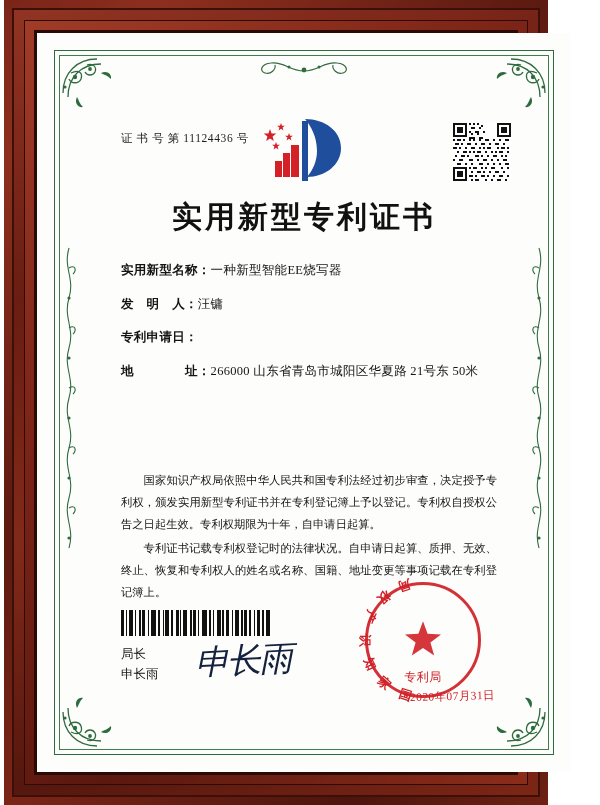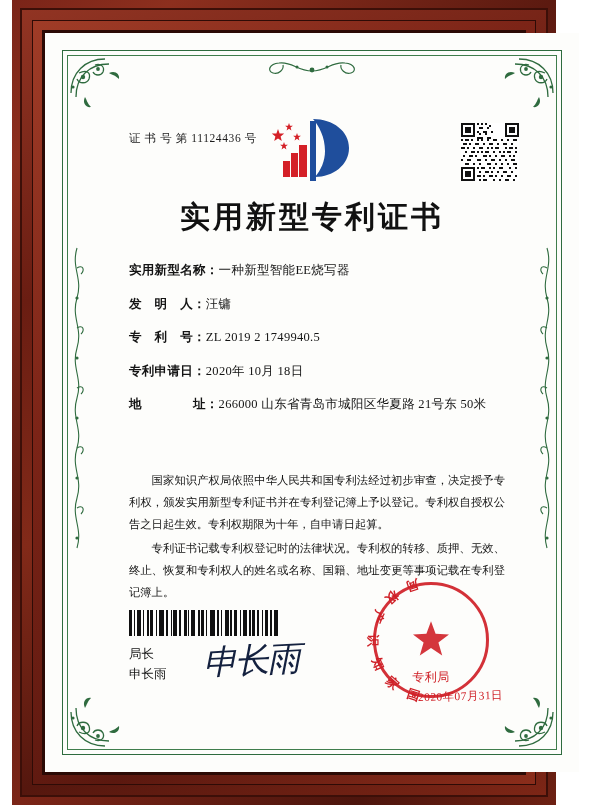--- a/index.html
+++ b/index.html
@@ -10,21 +10,21 @@
   body {
     width: 600px;
     height: 805px;
     overflow: hidden;
     font-family: "Liberation Serif", serif;
   }
 
   
   .frame-outer {
     position: absolute;
-    left: 12px; top: 0;
+    left: 4px; top: 0;
     width: 544px; height: 805px;
     background: linear-gradient(135deg, #7a2418 0%, #8d2f1e 12%, #5c1a10 40%, #7b2517 60%, #4d150d 85%, #6e2113 100%);
     box-sizing: border-box;
   }
   .frame-bevel1 {
     position: absolute;
     left: 8px; top: 8px; right: 8px; bottom: 8px;
     border: 2px solid #3c0f08;
     background: linear-gradient(160deg, #913423 0%, #6a1d12 30%, #822a19 55%, #55170e 80%, #7d2616 100%);
     box-sizing: border-box;
@@ -556,36 +556,31 @@
       <div class="fields">
         <div class="field-row">
           <span class="f-label">实用新型名称：</span>
           <span class="f-value">一种新型智能EE烧写器</span>
         </div>
         <div class="field-row">
           <span class="f-label">发　明　人：</span>
           <span class="f-value">汪镛</span>
         </div>
         <div class="field-row">
-          <span class="f-label">专　利　号：</span>
-          <span class="f-value">ZL 2019 2 1749940.5</span>
-        </div>
-        <div class="field-row">
           <span class="f-label">专利申请日：</span>
-          <span class="f-value">2020年 10月 18日</span>
         </div>
         <div class="field-row">
           <span class="f-label">地　　　　址：</span>
           <span class="f-value">266000 山东省青岛市城阳区华夏路 21号东 50米</span>
         </div>
       </div>
 
       <div class="paragraphs">
         <p>国家知识产权局依照中华人民共和国专利法经过初步审查，决定授予专利权，颁发实用新型专利证书并在专利登记簿上予以登记。专利权自授权公告之日起生效。专利权期限为十年，自申请日起算。</p>
-        <p>专利证书记载专利权登记时的法律状况。专利权的转移、质押、无效、终止、恢复和专利权人的姓名或名称、国籍、地址变更等事项记载在专利登记簿上。</p>
+        <p>专利证书记载专利权登记时的法律状况。自申请日起算、质押、无效、终止、恢复和专利权人的姓名或名称、国籍、地址变更等事项记载在专利登记簿上。</p>
       </div>
 
       <div class="barcode">
         <i style="width:3px"></i>
           <i style="width:2px;background:transparent"></i>
         <i style="width:1px"></i>
           <i style="width:2px;background:transparent"></i>
         <i style="width:4px"></i>
           <i style="width:2px;background:transparent"></i>
         <i style="width:1px"></i>

